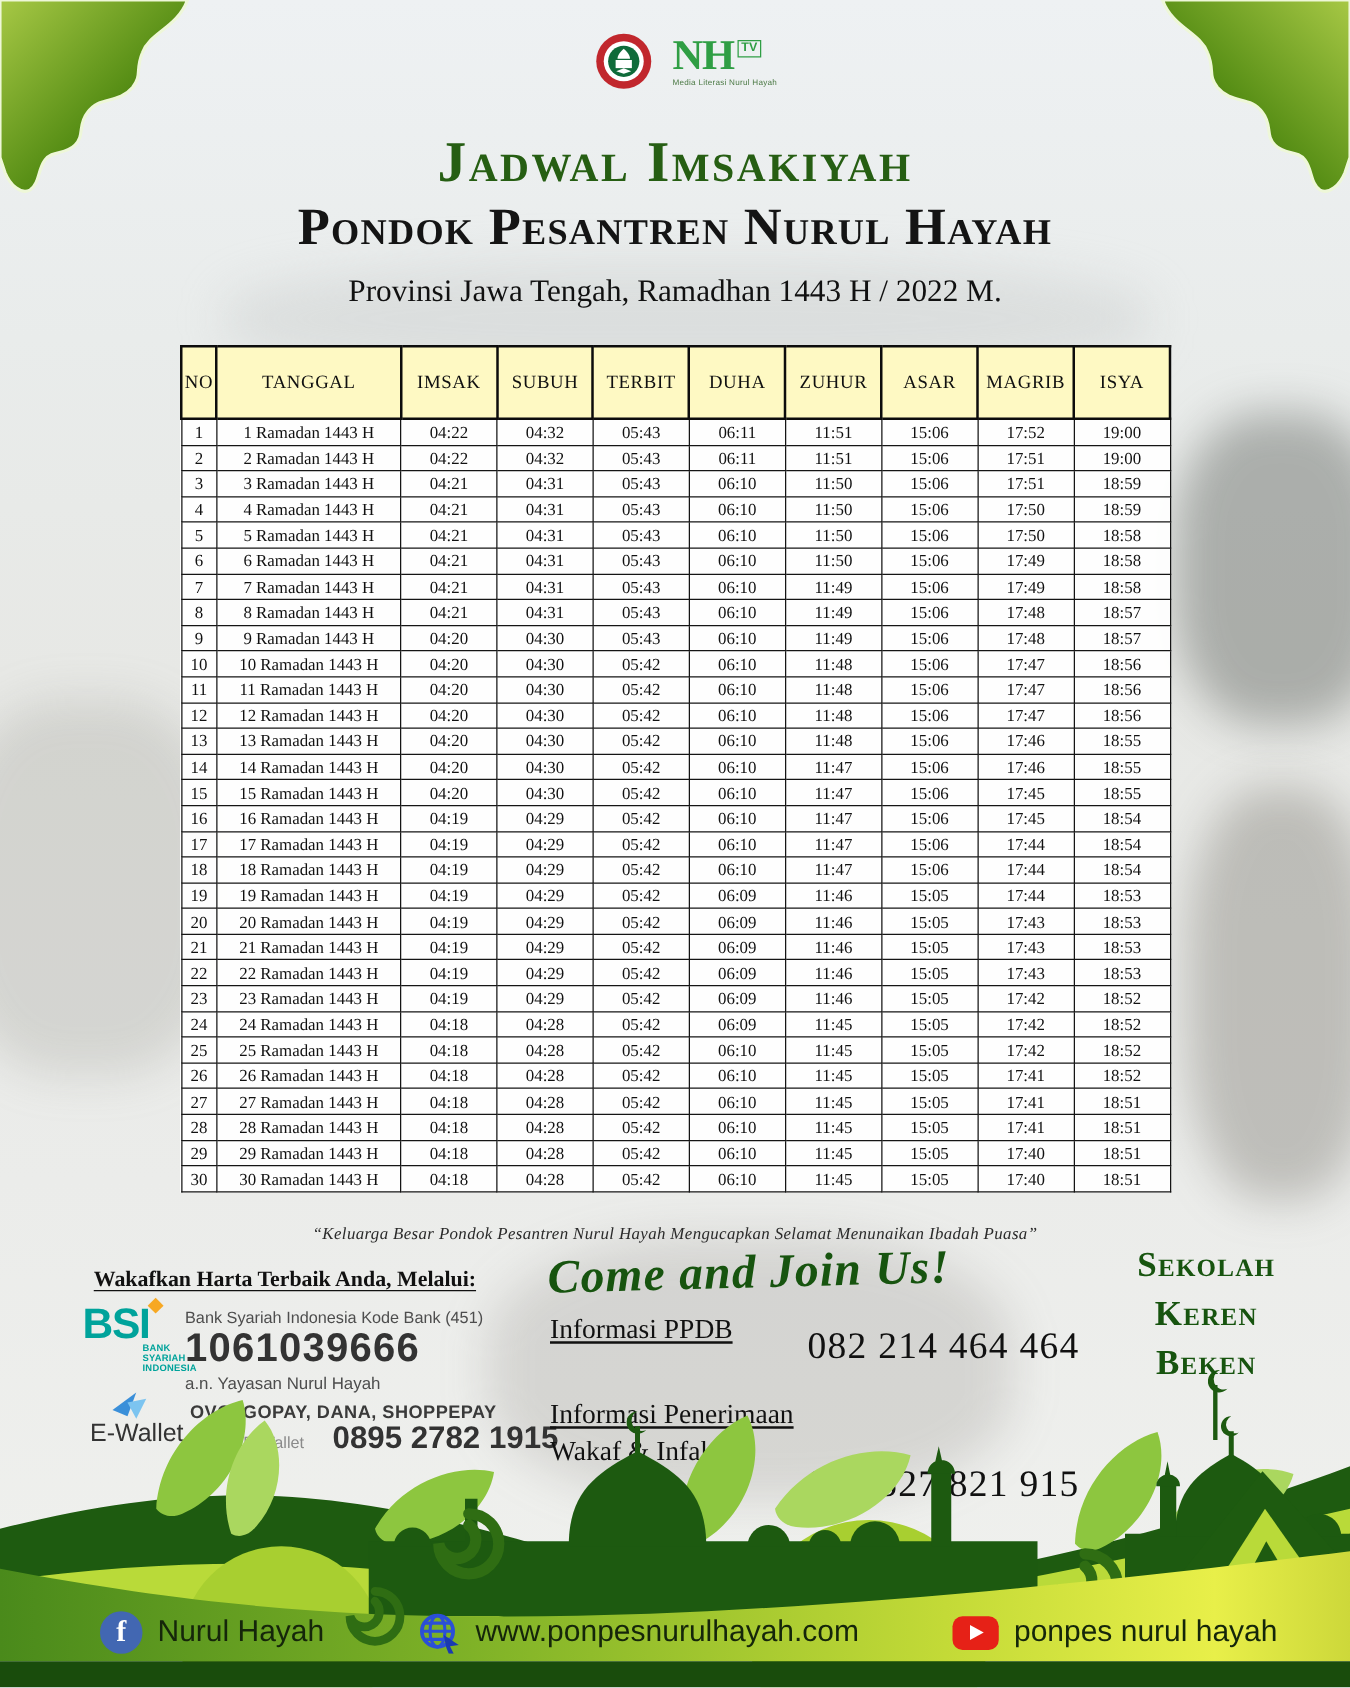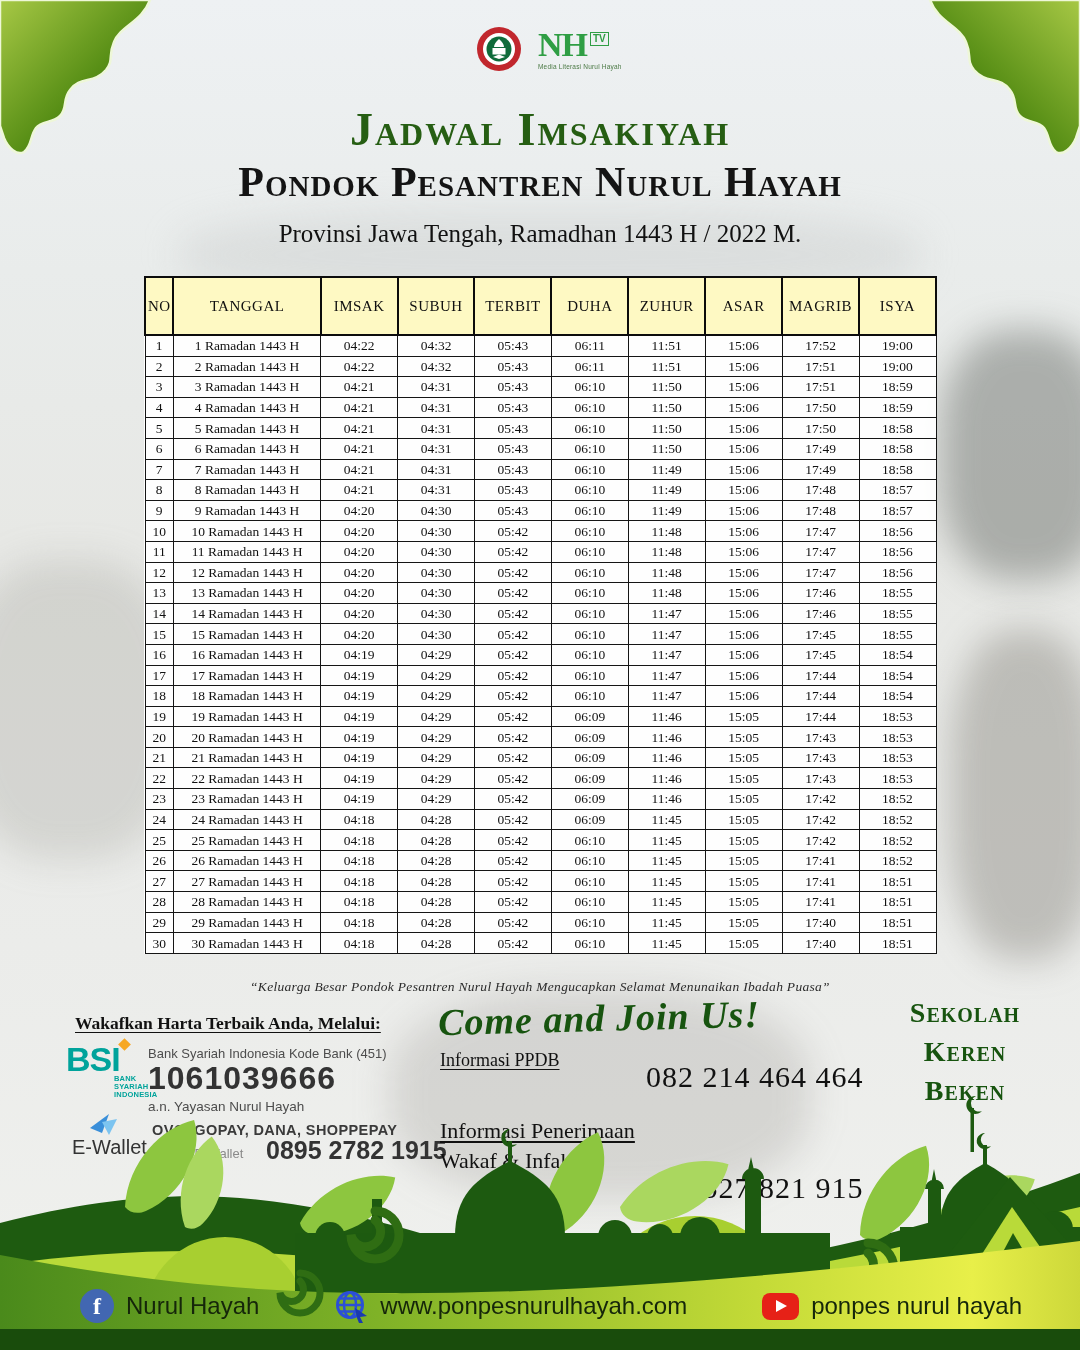--- a/index.html
+++ b/index.html
@@ -59,21 +59,21 @@
   .bank-line3{position:absolute;left:148px;top:1099px;font-size:13.5px;color:#4d4d4d;}
   .ew-icon{position:absolute;left:88px;top:1112px;width:30px;height:24px;}
   .ew-label{position:absolute;left:72px;top:1136px;font-size:20px;color:#333;}
   .ew-prov{position:absolute;left:152px;top:1122px;font-size:14.5px;font-weight:bold;color:#3a3a3a;letter-spacing:.4px;}
   .ew-numlabel{position:absolute;left:152px;top:1146px;font-size:13px;color:#8a8a8a;}
   .ew-number{position:absolute;left:266px;top:1136px;font-size:25px;font-weight:bold;color:#333;text-align:right;}
 
   
   .join-head{position:absolute;left:438px;top:996px;font-size:38px;font-weight:bold;font-style:italic;
              color:#17540f;letter-spacing:1px;transform:rotate(-1.5deg);}
-  .join-t1{position:absolute;left:440px;top:1050px;font-size:18px;color:#111;text-decoration:underline;text-underline-offset:3px;}
+  .join-t1{position:absolute;left:440px;top:1050px;font-size:22px;color:#111;text-decoration:underline;text-underline-offset:3px;}
   .join-s1{position:absolute;left:440px;top:1080px;font-size:22px;color:#111;}
   .join-p1{position:absolute;left:646px;top:1060px;font-size:30px;color:#111;letter-spacing:1px;}
   .join-t2{position:absolute;left:440px;top:1118px;font-size:22px;color:#111;text-decoration:underline;text-underline-offset:3px;}
   .join-s2{position:absolute;left:440px;top:1148px;font-size:22px;color:#111;}
   .join-p2{position:absolute;left:646px;top:1171px;font-size:30px;color:#111;letter-spacing:1px;}
 
   
   .slogan{position:absolute;left:858px;top:993px;width:214px;text-align:center;z-index:5;}
   .slogan div{font-variant:small-caps;font-weight:bold;font-size:28px;line-height:39px;color:#17540f;letter-spacing:1px;}
   .spire{position:absolute;left:952px;top:1082px;z-index:4;}

